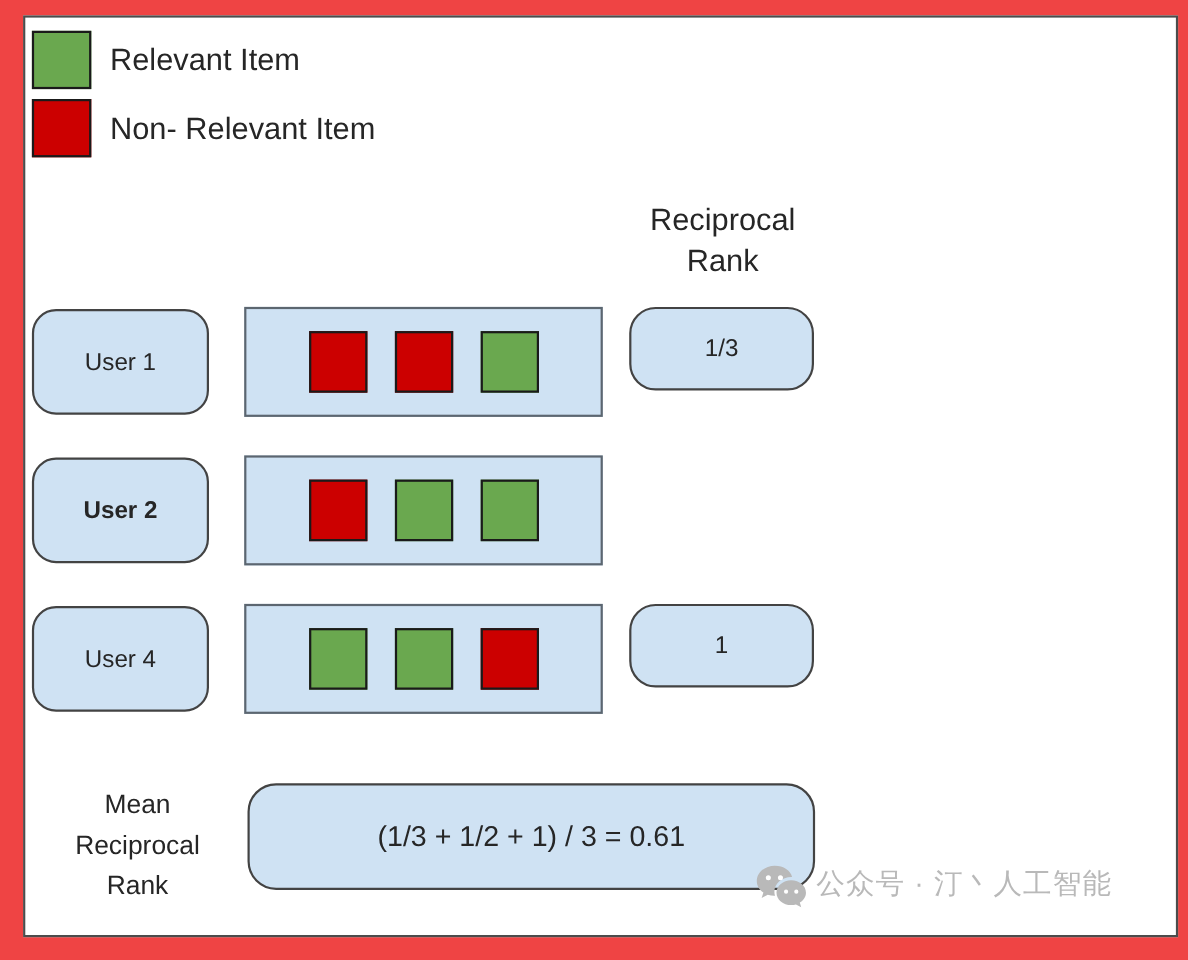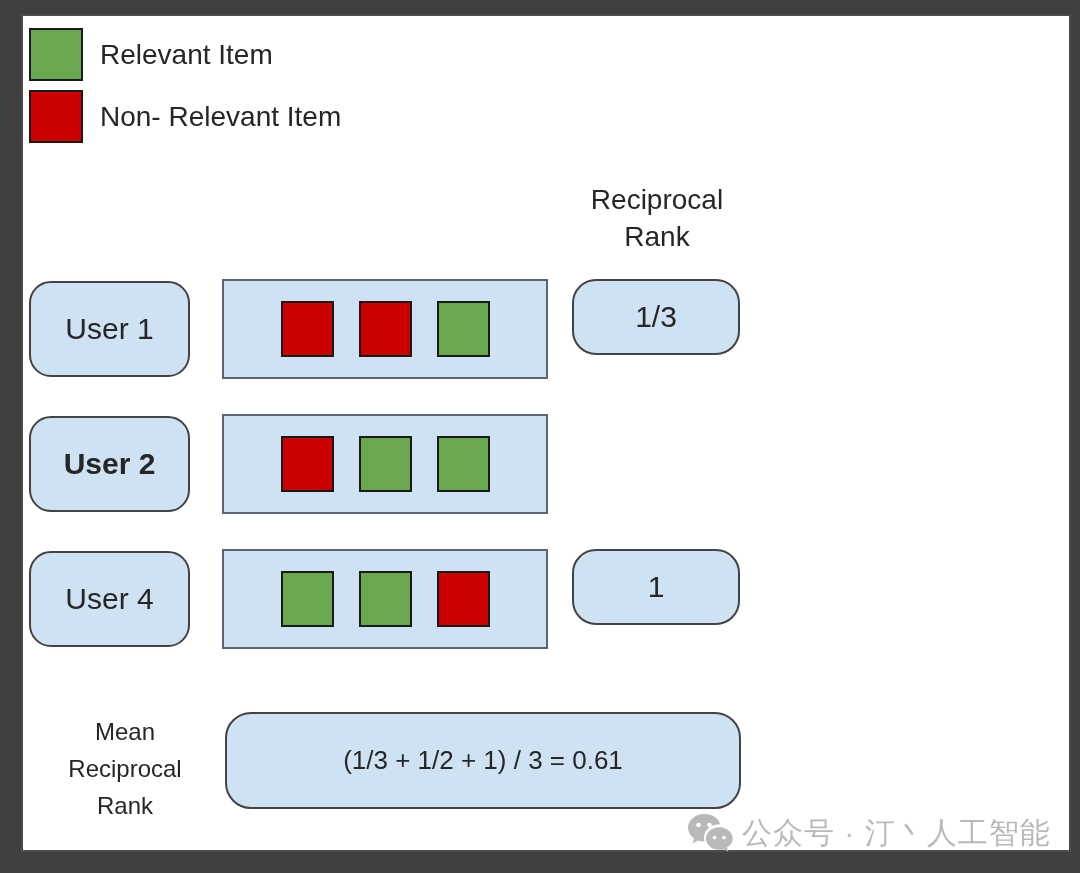--- a/index.html
+++ b/index.html
@@ -3,21 +3,21 @@
 <meta charset="utf-8">
 <style>
   * { margin: 0; padding: 0; box-sizing: border-box; }
   html, body { background: #fdfdfd; }
   body { font-family: "Liberation Sans", sans-serif; color: var(--text, #262626); }
 
   .page {
     position: relative;
     width: 1080px;
     height: 873px;
-    background: #404040;
+    background: #ef4444;
     overflow: hidden;
   }
 
   .frame {
     position: absolute;
     left: 21px; top: 14px;
     width: 1050px; height: 838px;
     border: 2px solid var(--frame-border, #4c4c4c);
     background: #ffffff;
   }
@@ -40,21 +40,21 @@
     text-align: center;
     font-size: 28px; line-height: 37px;
     color: var(--text, #262626);
   }
 
   
   .row { position: absolute; left: 0; width: 100%; height: 100px; }
   .panel {
     background: var(--panel-fill, #cfe2f3);
     display: flex; align-items: center; justify-content: center;
-    font-size: 30px;
+    font-size: 22px;
     color: var(--text, #262626);
   }
   .user-pill {
     position: absolute; left: 6px; top: 2px;
     width: 161px; height: 96px;
     border: 2px solid var(--panel-border, #434343);
     border-radius: 22px;
   }
   .items-box {
     position: absolute; left: 199px; top: 0;
@@ -84,24 +84,24 @@
   .formula-box {
     position: absolute; left: 202px; top: 696px;
     width: 516px; height: 97px;
     border: 2px solid var(--panel-border, #434343);
     border-radius: 26px;
     font-size: 26px;
   }
 
   
   .watermark {
-    position: absolute; left: 664px; top: 794px; height: 46px;
-    display: flex; align-items: center; gap: 9px;
+    position: absolute; left: 664px; top: 770px; height: 46px;
+    display: flex; gap: 9px;
     color: var(--watermark, #b9b9b9);
-    font-size: 30px;
+    font-size: 26px;
     letter-spacing: 1px;
     white-space: nowrap;
   }
   .watermark svg { flex: 0 0 auto; }
 </style>
 </head>
 <body>
 
 <div class="page">
   <div class="frame">

